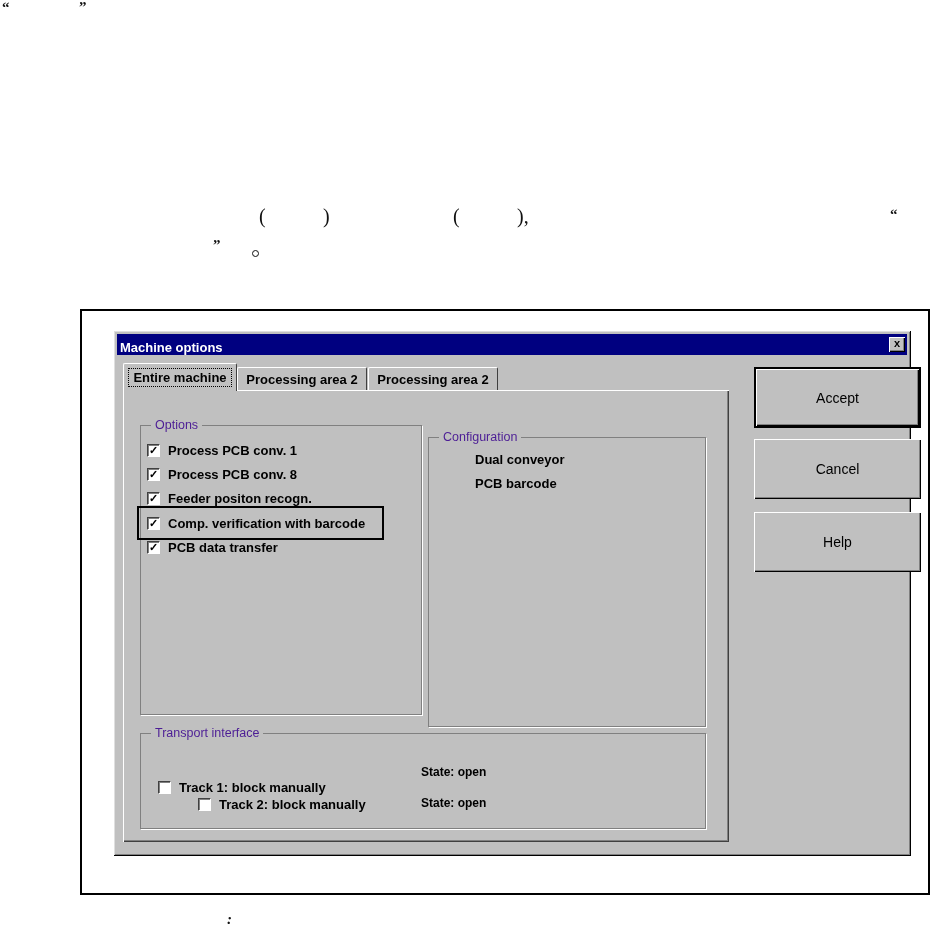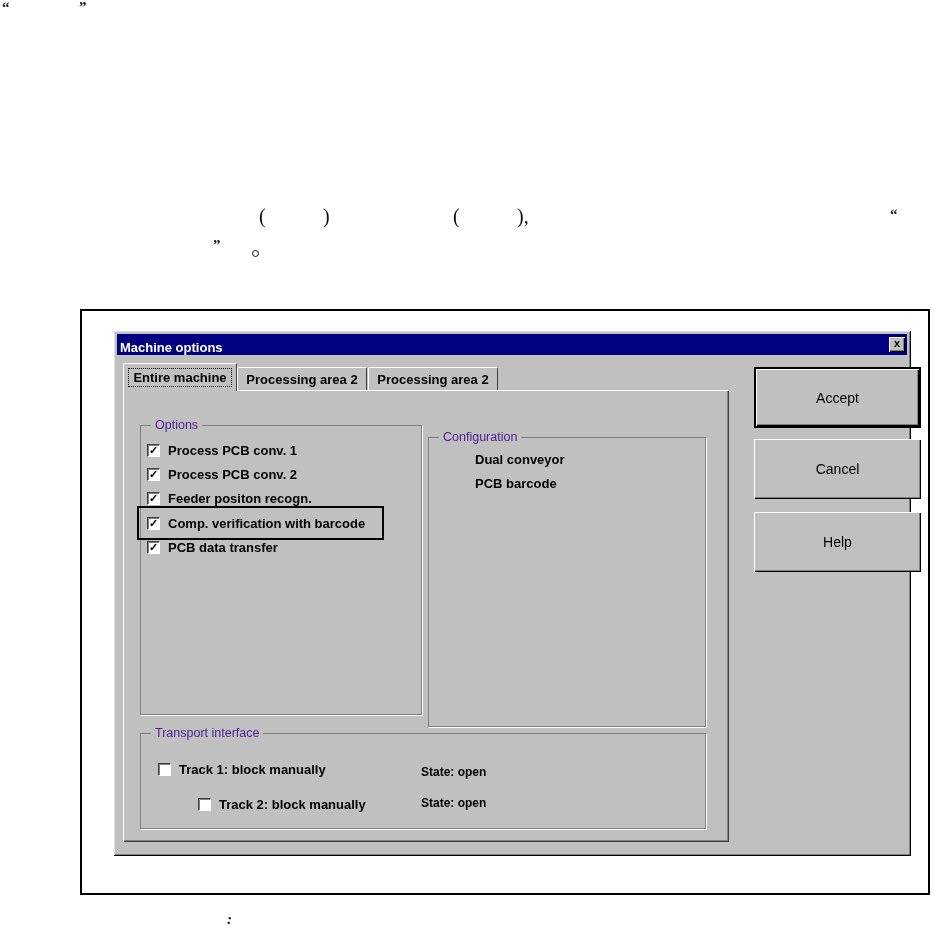--- a/index.html
+++ b/index.html
@@ -63,21 +63,21 @@
             box-shadow:inset 1px 1px 0 #808080;
             display:flex;align-items:center;justify-content:center;
             font-size:11px;font-weight:bold;line-height:1;color:#000;}
   .cb-label{font-size:13px;font-weight:bold;white-space:nowrap;}
   .r0{left:6px;top:16px;} .r1{left:6px;top:40px;} .r2{left:6px;top:64px;}
   .r3{left:6px;top:89px;} .r4{left:6px;top:113px;}
   .hl-box{position:absolute;left:-4px;top:80px;width:243px;height:30px;border:2px solid #000;z-index:4;}
 
   .cfg-item{position:absolute;left:6px;font-size:13px;font-weight:bold;white-space:nowrap;padding-left:40px;}
   .cfg-0{top:14px;} .cfg-1{top:38px;}
-  .tr-0{left:17px;top:27px;} .tr-1{left:17px;top:62px;margin-left:40px;}
+  .tr-0{left:17px;top:45px;} .tr-1{left:17px;top:62px;margin-left:40px;}
   .tr-state{position:absolute;font-size:12px;font-weight:bold;white-space:nowrap;left:280px;}
   .ts-0{top:31px;} .ts-1{top:62px;}
 
   
   .btn{position:absolute;left:625px;width:167px;background:#c0c0c0;box-sizing:border-box;
        box-shadow:inset 1px 1px 0 #ffffff, inset -1px -1px 0 #000000, inset -2px -2px 0 #808080;
        display:flex;align-items:center;justify-content:center;font-size:14px;margin-left:16px;}
   .btn-accept{top:37px;height:61px;border:2px solid #000;}
   .btn-cancel{top:109px;height:60px;}
   .btn-help{top:182px;height:60px;}
@@ -121,21 +121,21 @@
 
         <div class="groupbox g-options">
           <span class="group-label">Options</span>
 
           <div class="cbrow r0">
             <span class="checkbox">✓</span>
             <span class="cb-label">Process PCB conv. 1</span>
           </div>
           <div class="cbrow r1">
             <span class="checkbox">✓</span>
-            <span class="cb-label">Process PCB conv. 2</span>
+            <span class="cb-label">Process PCB conv. 8</span>
           </div>
           <div class="cbrow r2">
             <span class="checkbox">✓</span>
             <span class="cb-label">Feeder positon recogn.</span>
           </div>
           <div class="cbrow r3">
             <span class="checkbox">✓</span>
             <span class="cb-label">Comp. verification with barcode</span>
           </div>
           <div class="cbrow r4">

